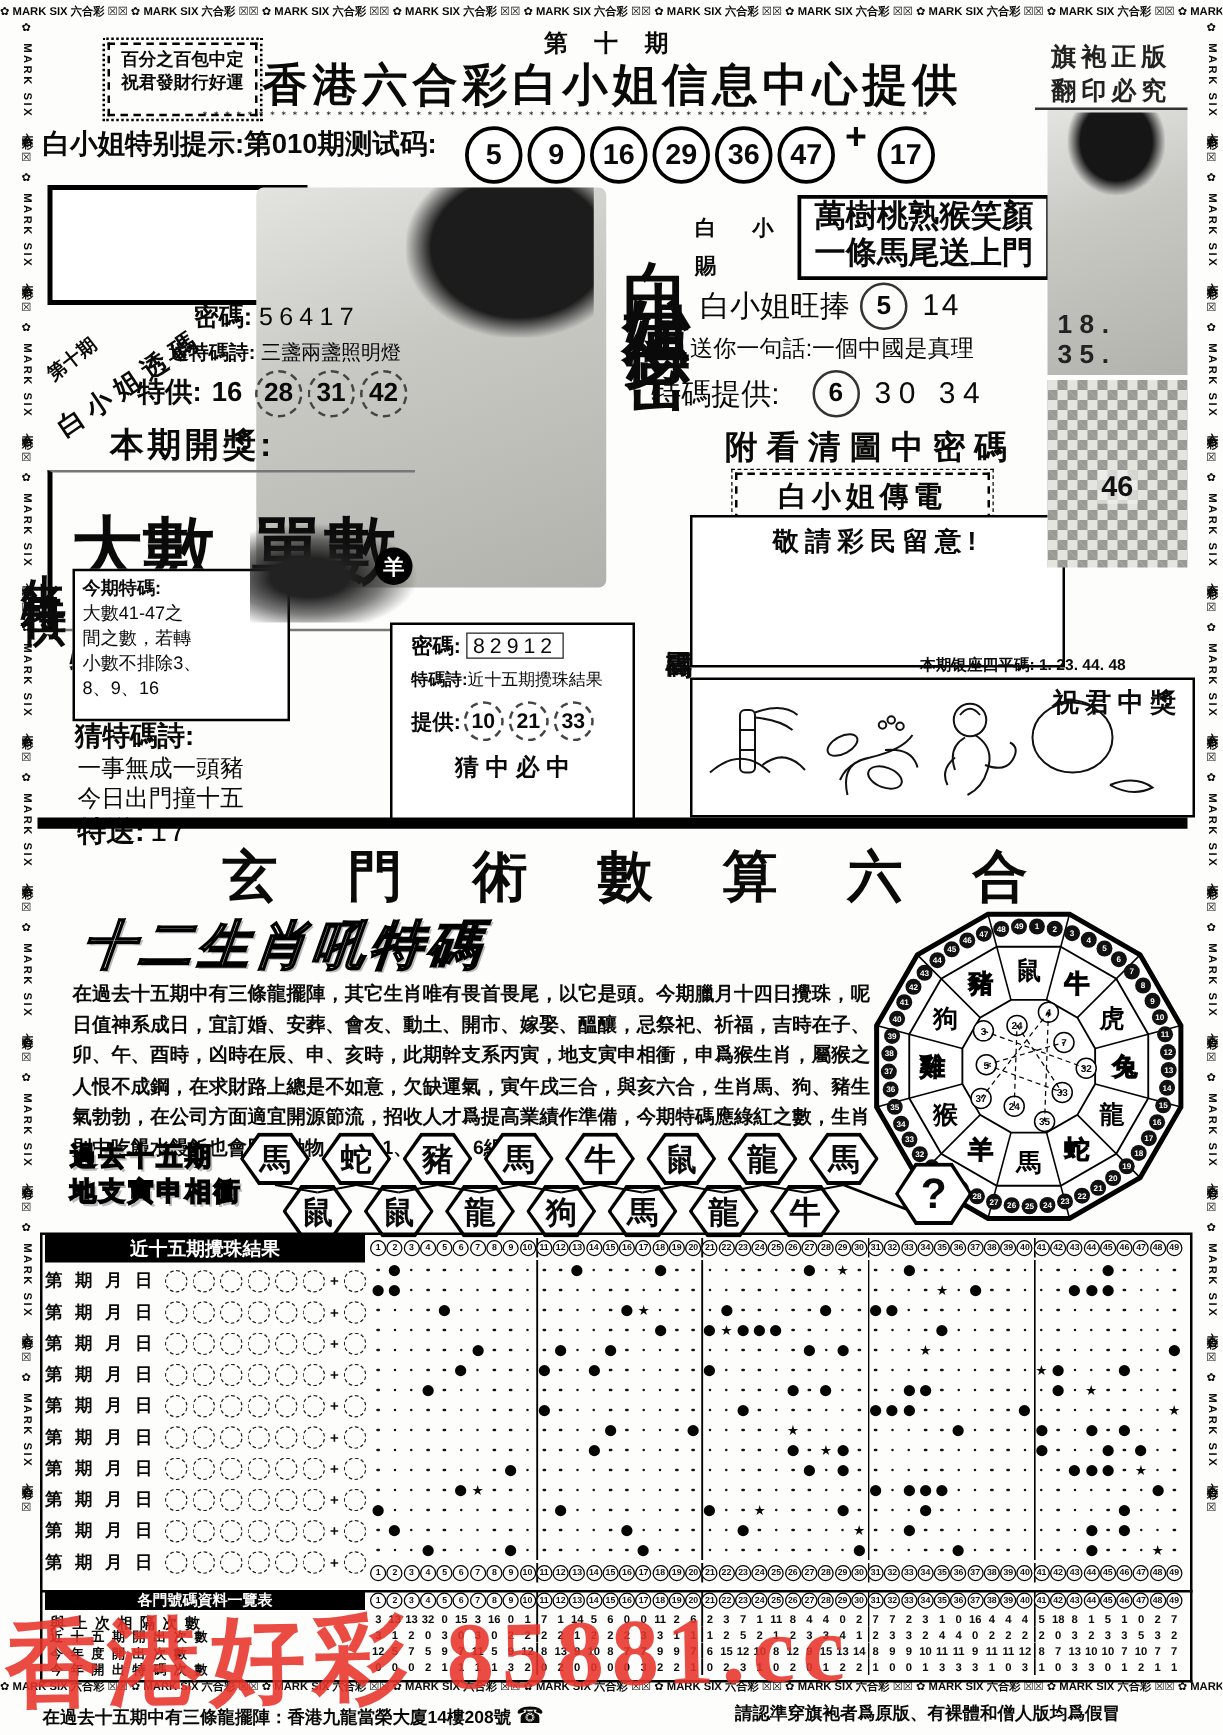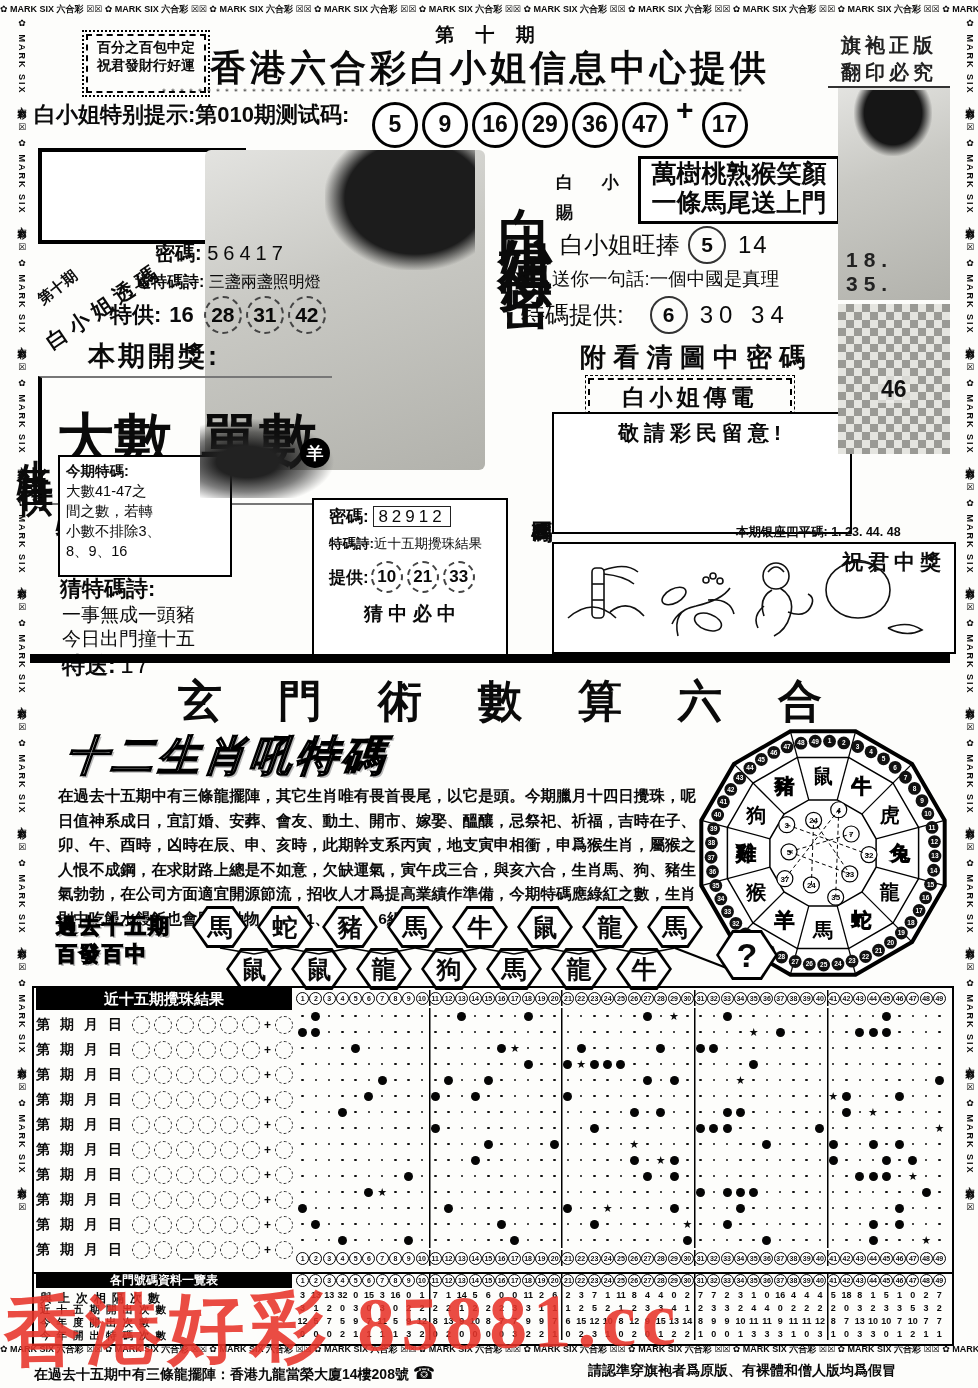--- a/index.html
+++ b/index.html
@@ -325,21 +325,21 @@
       <line x1="90.86427166246808" y1="156.72287355965435" x2="144.73292659298073" y2="87.77413944384821" stroke="#000" stroke-width="1" stroke-dasharray="4 3"></line>
       <line x1="95.02071188135073" y1="129.81341711211496" x2="157.18727746687142" y2="111.98744128199459" stroke="#000" stroke-width="1" stroke-dasharray="4 3"></line>
       <line x1="92.75150533409078" y1="102.67957213501974" x2="174.9719780428784" y2="132.60537684831502" stroke="#000" stroke-width="1" stroke-dasharray="4 3"></line>
       <line x1="119.62832990222203" y1="98.31710233809716" x2="155.79236562262855" y2="151.9324901610724" stroke="#000" stroke-width="1" stroke-dasharray="4 3"></line>
       <line x1="144.73292659298073" y1="87.77413944384821" x2="141.679318367582" y2="175.21803801316267" stroke="#000" stroke-width="1" stroke-dasharray="4 3"></line>
       <line x1="95.02071188135073" y1="129.81341711211496" x2="155.79236562262855" y2="151.9324901610724" stroke="#000" stroke-width="1" stroke-dasharray="4 3"></line>
     </svg>
 
 <div class="abs b outline-t" style="left:56px;top:912px;font-size:21px;line-height:28px;letter-spacing:2px;">
   <div>過去十五期</div>
-  <div>百發百中</div>
+  <div>地支寅申相衝</div>
 </div>
 <div class="abs" style="left:192px;top:906px;display:flex;gap:9px;" id="trend-top">
       <div class="hex">
         <i></i>
         <b>馬</b>
       </div>
       <div class="hex">
         <i></i>
         <b>蛇</b>
       </div>

